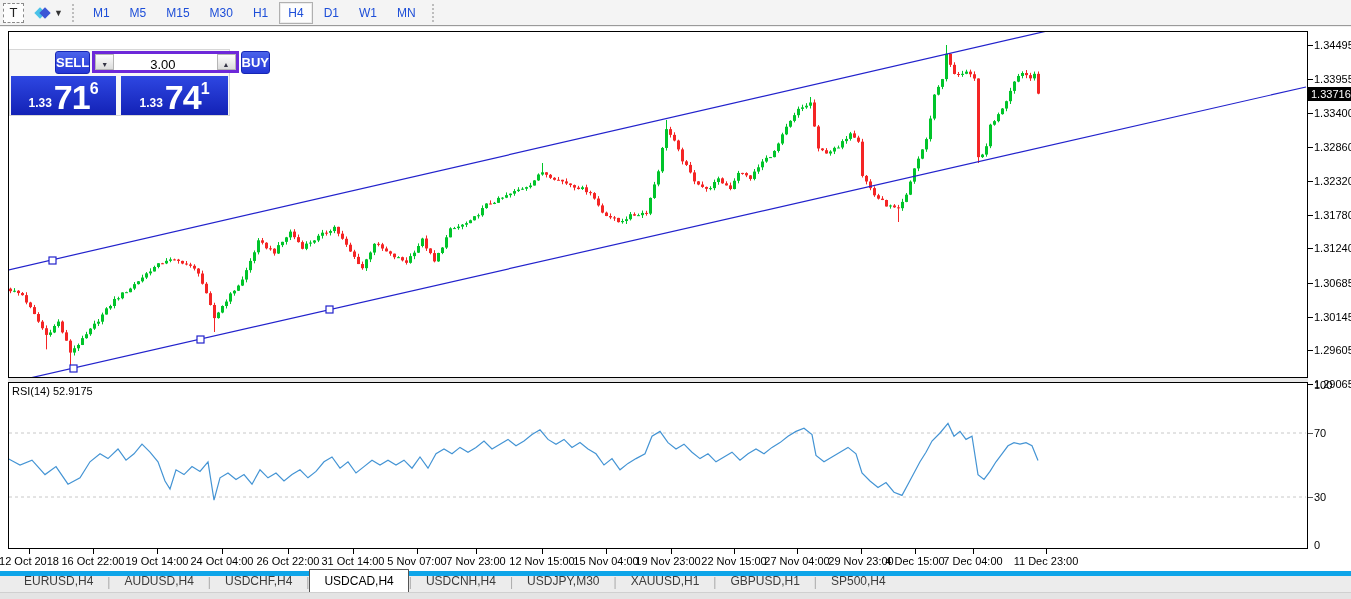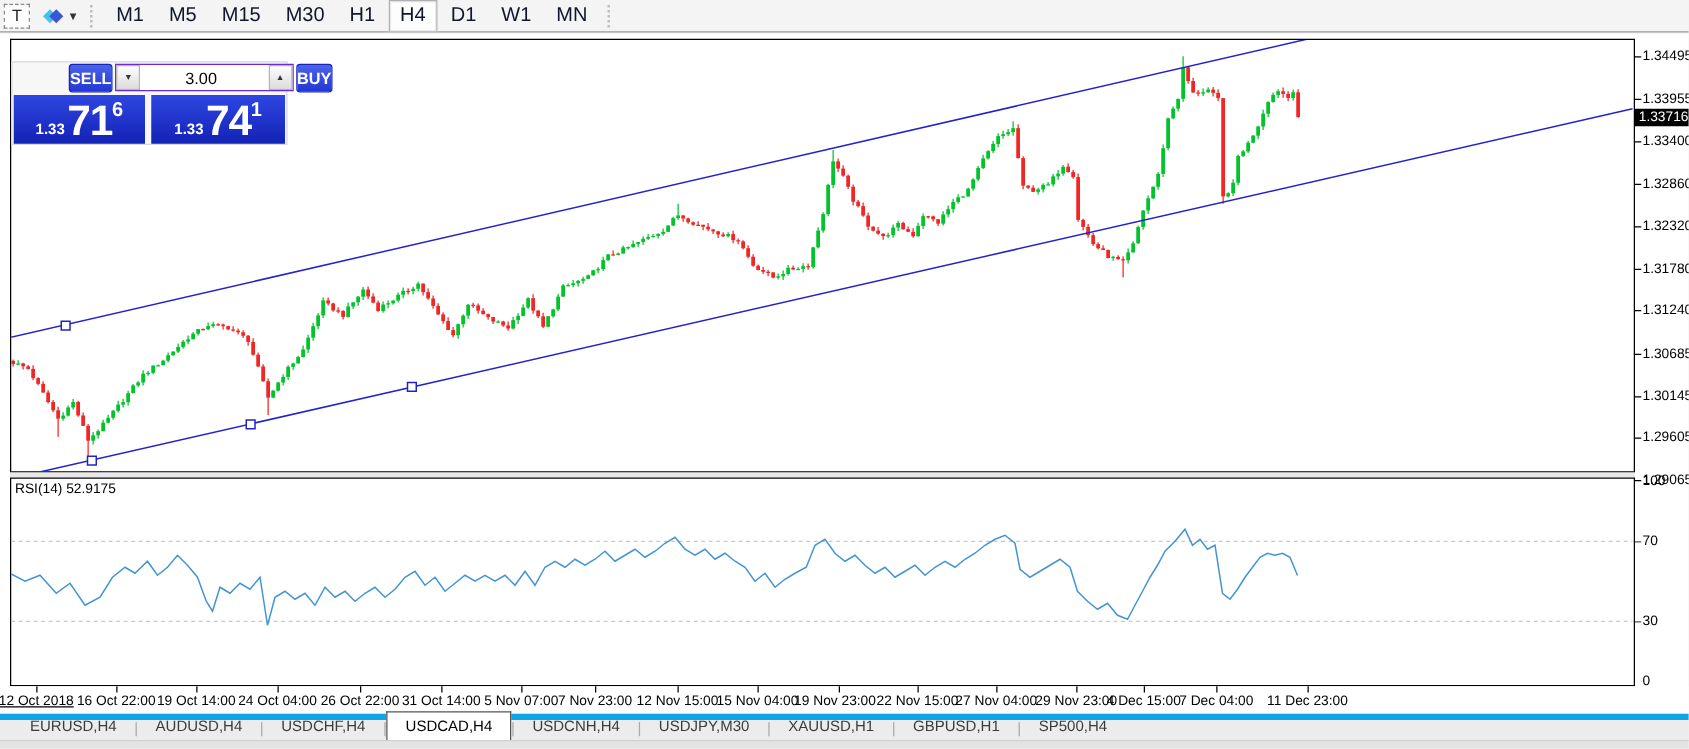--- a/index.html
+++ b/index.html
@@ -14,21 +14,21 @@
   .t-tool { width:21px; height:20px; margin-left:3px; border:1px dashed #8a8a8a;
             background:#fdfdfd; display:flex; align-items:center; justify-content:center;
             font-size:13px; color:#222; }
   .arrows-tool { display:flex; align-items:center; margin-left:9px; padding:2px 3px; }
   .diamond { width:8px; height:8px; display:inline-block; transform:rotate(45deg); }
   .d1 { background:#49c2e8; margin-right:-3px; }
   .d2 { background:#3b55d6; }
   .caret { font-size:9px; color:#333; margin-left:5px; }
   .grip { width:5px; height:18px; margin:0 6px; border-left:2px dotted #bdbdbd; }
   .tf-group { display:flex; align-items:center; height:26px; }
-  .tf-btn { padding:3px 8px; font-size:16px; color:#0f172a; margin:16px 1px; border:1px solid transparent; }
+  .tf-btn { padding:3px 8px; font-size:12px; color:#1d4ed8; margin:16px 1px; border:1px solid transparent; }
   .tf-btn.active { background:#fdfdfd; border:1px solid #b0b0b0; box-shadow:inset 0 0 0 1px #ececec; }
 
   
   .chart-window { position:absolute; left:0; top:27px; width:1351px; height:544px; background:#ffffff; }
   .main-frame { position:absolute; left:8px; top:4px; width:1300px; height:347px;
                 border:1px solid #000; background:#fff; }
   .rsi-frame  { position:absolute; left:8px; top:355px; width:1300px; height:167px;
                 border:1px solid #000; background:#fff; }
   .panel-splitter { position:absolute; left:8px; top:351px; width:1300px; height:4px;
                     background:#e8e8e8; cursor:row-resize; }
@@ -60,21 +60,21 @@
 
   
   .trade-panel { position:absolute; left:9px; top:22px; width:221px; height:67px; z-index:10;
                  background:#f7f7f7; border:1px solid #d7d7d7; padding:1px; }
   .tp-row1 { display:flex; height:23px;margin-left:44px; }
   .btn-blue { color:#fff; font-weight:bold; font-size:13px; text-align:center; line-height:21px;
               border-radius:3px; border:1px solid #1626b4;
               background:linear-gradient(180deg,#4a63ea,#2336d6); }
   .sell-btn { width:53px; }
   .buy-btn  { width:52px; }
-  .vol-box { flex:1; display:flex; margin:0 2px; border:1px solid #6d28d9; background:#fff; height:22px;gap:36px; }
+  .vol-box { flex:1; display:flex; margin:0 2px; border:3px solid #6d28d9; background:#fff; height:22px;gap:36px; }
   .spin { width:19px; background:linear-gradient(180deg,#fdfdfd,#dcdcdc); border:1px solid #b5b5b5;
           font-size:7px; color:#334; text-align:center; line-height:20px; }
   .vol-val { flex:1; font-size:13px; color:#000; text-align:right; padding:3px 5px 0 0; }
   .tp-row2 { display:flex; height:39px; margin-top:2px; }
   .big-quote { color:#fff; font-weight:bold; display:flex; align-items:flex-end; justify-content:center;
                background:linear-gradient(180deg,#2e47e2,#1322b6); padding-bottom:2px; }
   .bq-sell { width:106px; margin-right:5px; }
   .bq-buy  { width:108px; }
   .bq-prefix { font-size:12px; line-height:20px; margin-right:2px; }
   .bq-big { font-size:34px; line-height:32px; letter-spacing:-1px; }
@@ -709,21 +709,21 @@
         <div class="r-tick" style="top: 358px;">100</div>
         <div class="r-dash" style="top: 406px;"></div>
         <div class="r-tick" style="top: 406px;">70</div>
         <div class="r-dash" style="top: 470px;"></div>
         <div class="r-tick" style="top: 470px;">30</div>
         <div class="r-tick" style="top: 518px;">0</div>
       </div>
 
     <div class="time-axis" id="time-axis">
         <div class="t-dash" style="left: 29px;"></div>
-        <div class="t-label" style="left: 29px; text-decoration: underline;">12 Oct 2018</div>
+        <div class="t-label" style="left: 29px;">12 Oct 2018</div>
         <div class="t-dash" style="left: 93px;"></div>
         <div class="t-label" style="left: 93px;">16 Oct 22:00</div>
         <div class="t-dash" style="left: 157px;"></div>
         <div class="t-label" style="left: 157px;">19 Oct 14:00</div>
         <div class="t-dash" style="left: 222px;"></div>
         <div class="t-label" style="left: 222px;">24 Oct 04:00</div>
         <div class="t-dash" style="left: 288px;"></div>
         <div class="t-label" style="left: 288px;">26 Oct 22:00</div>
         <div class="t-dash" style="left: 353px;"></div>
         <div class="t-label" style="left: 353px;">31 Oct 14:00</div>

